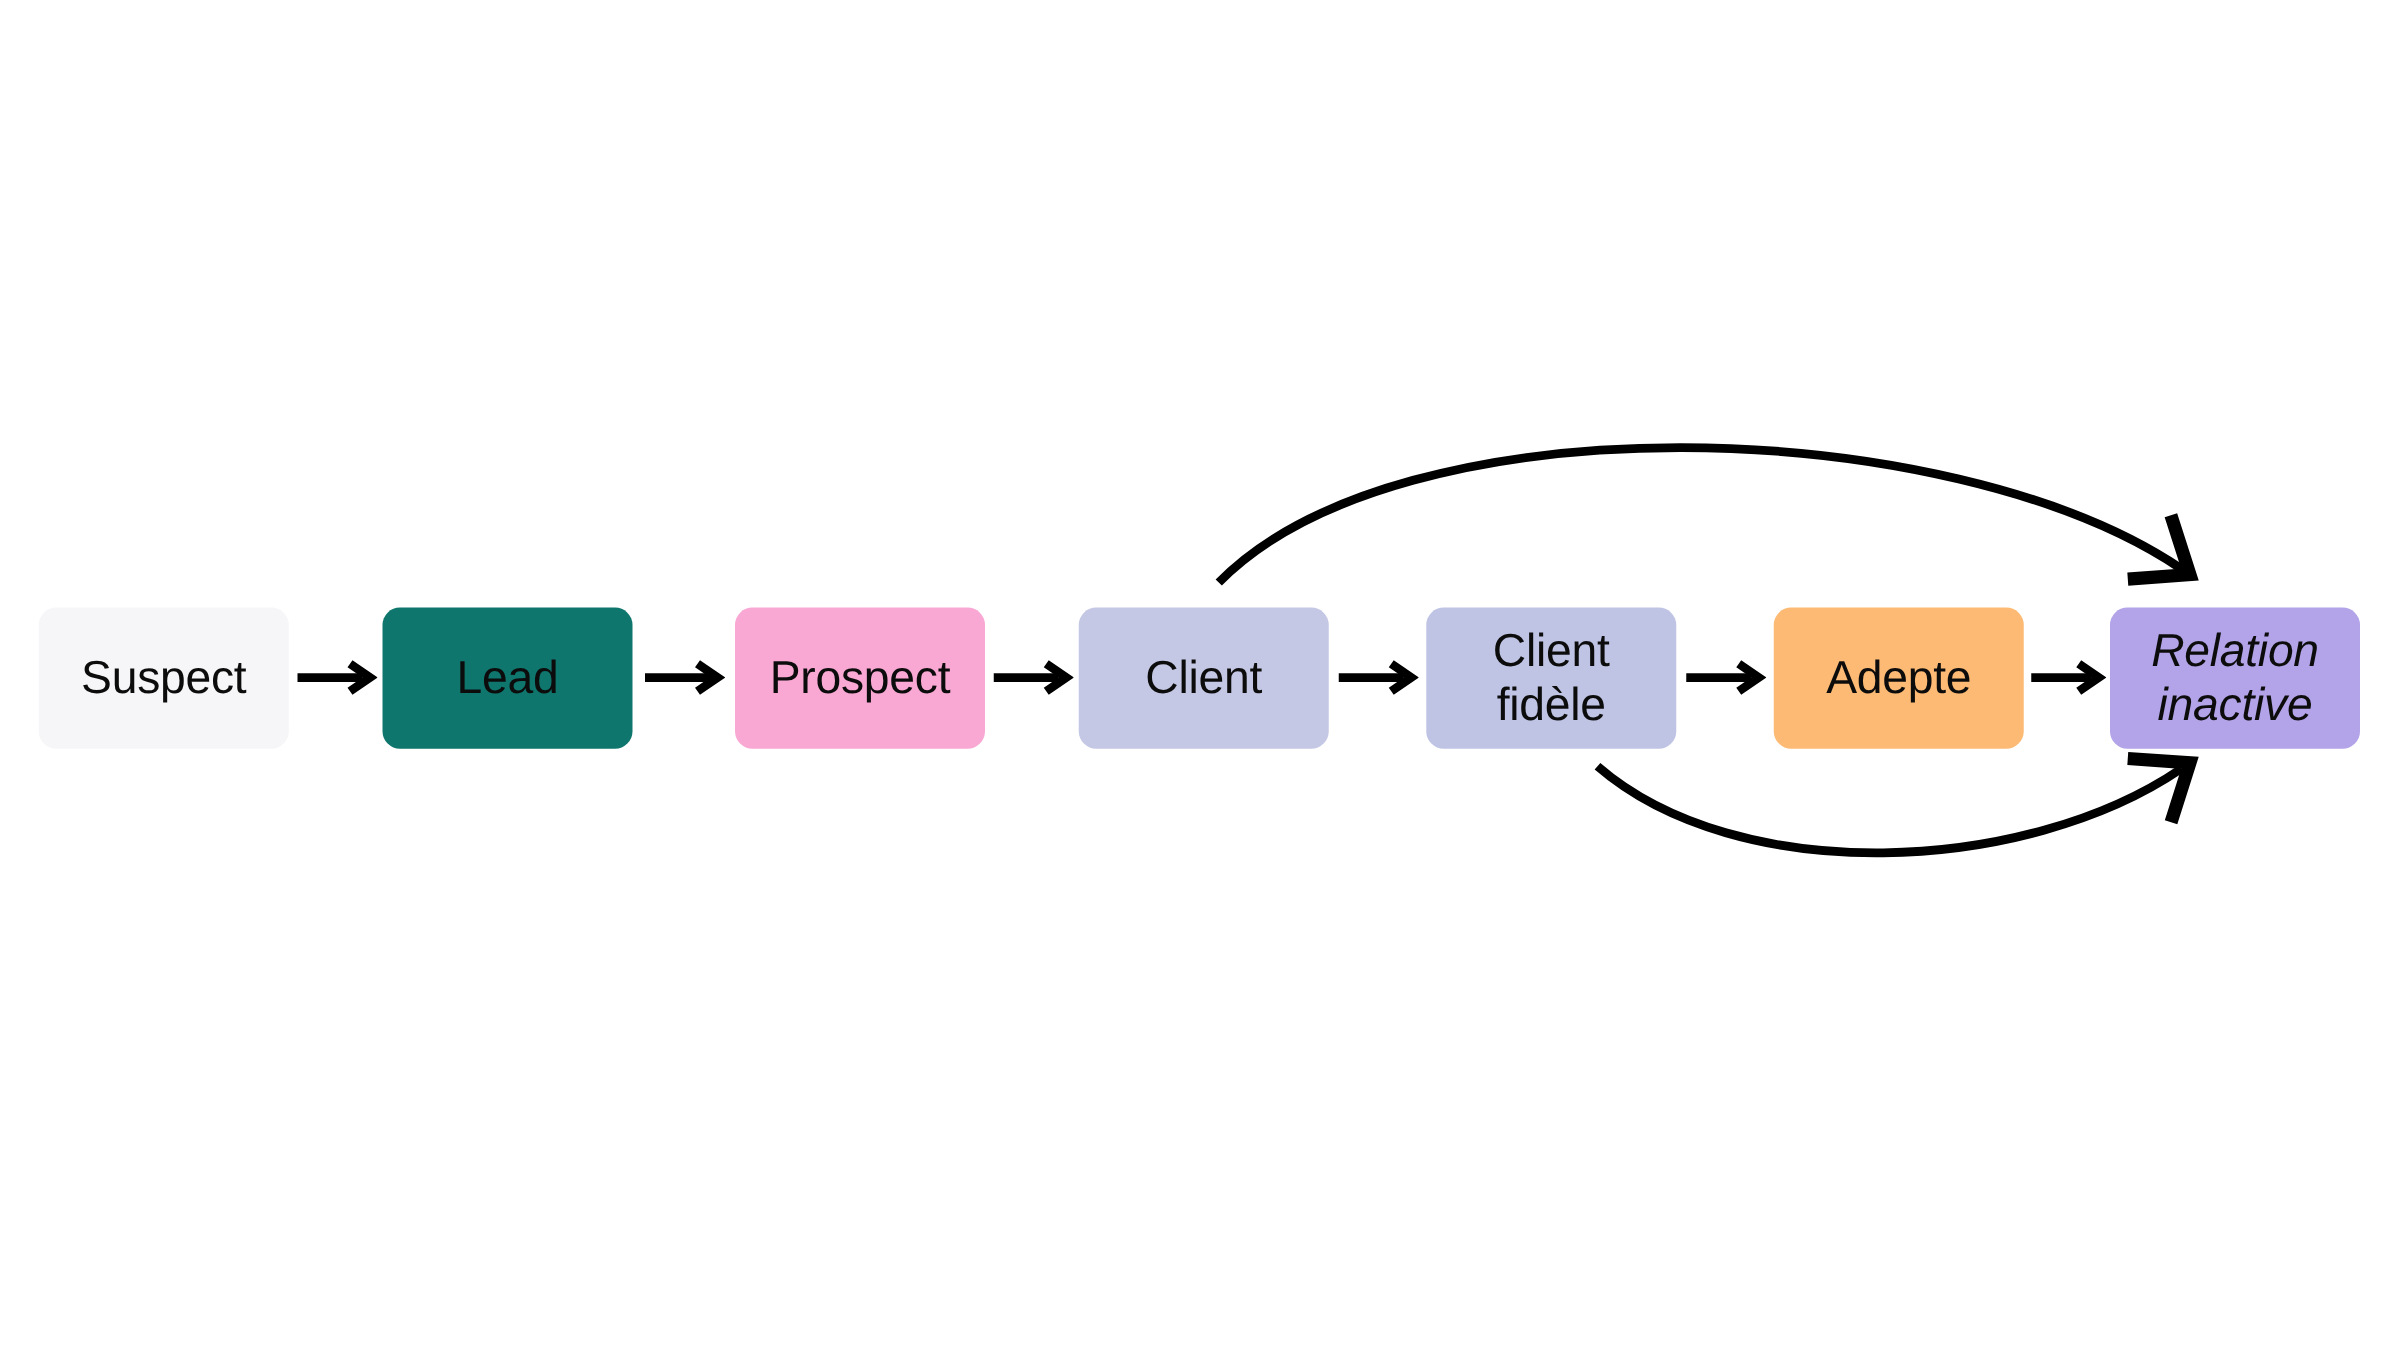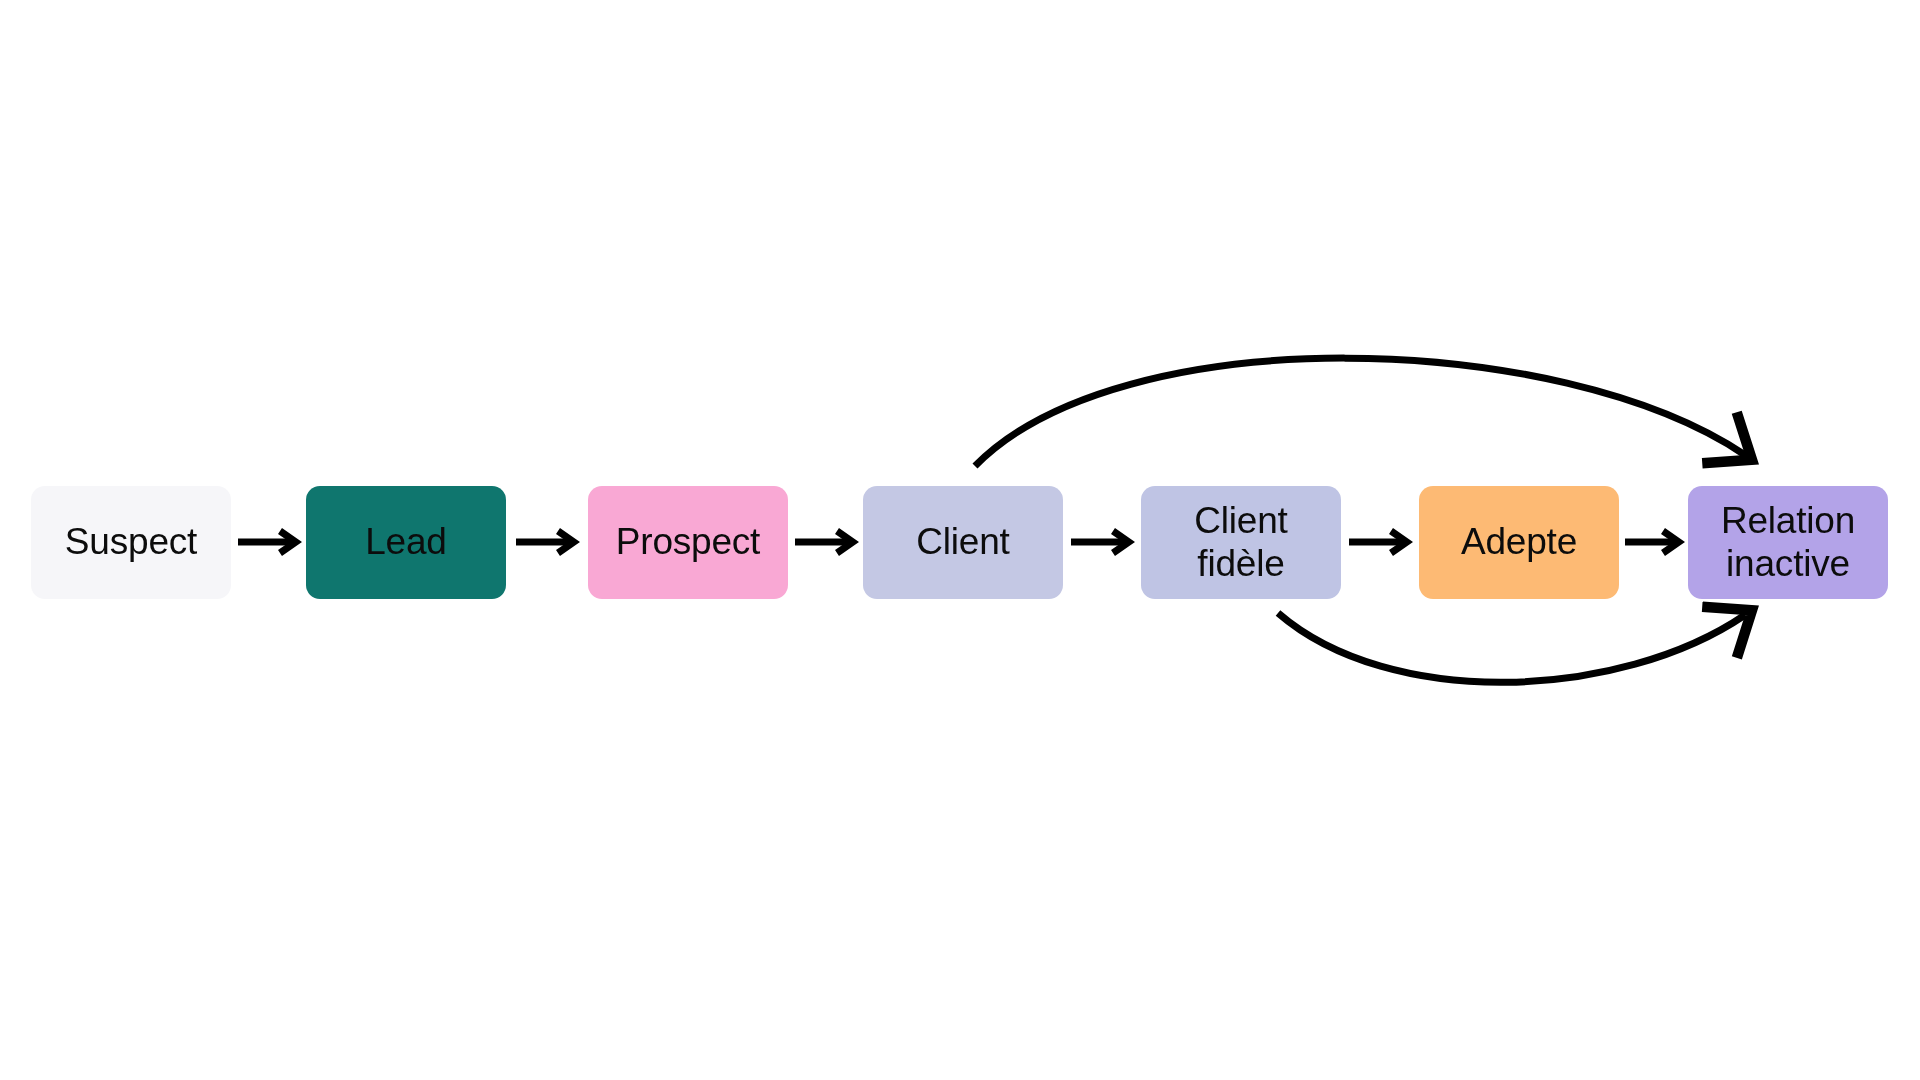--- a/index.html
+++ b/index.html
@@ -148,19 +148,19 @@
       <span class="label">Adepte</span>
     </div>
 
     <div class="arrow-gap" style="width:69px;">
       <svg width="62" height="30" viewBox="0 0 62 30">
         <path d="M 2 15 L 50 15" stroke="#000000" stroke-width="7" fill="none" stroke-linecap="butt"></path>
         <path d="M 40 4 L 56 15 L 40 26" stroke="#000000" stroke-width="7" fill="none" stroke-linecap="butt" stroke-linejoin="miter"></path>
       </svg>
     </div>
 
-    <div class="stage-box" style="background:#b3a3e8; width:200px; height:113px;">
+    <div class="stage-box" style="background:#b3a3e8; width:200px; height:113px;font-style:italic;">
       <span class="label">Relation
 inactive</span>
     </div>
 
   </div>
 </div>
 
 </body></html>

